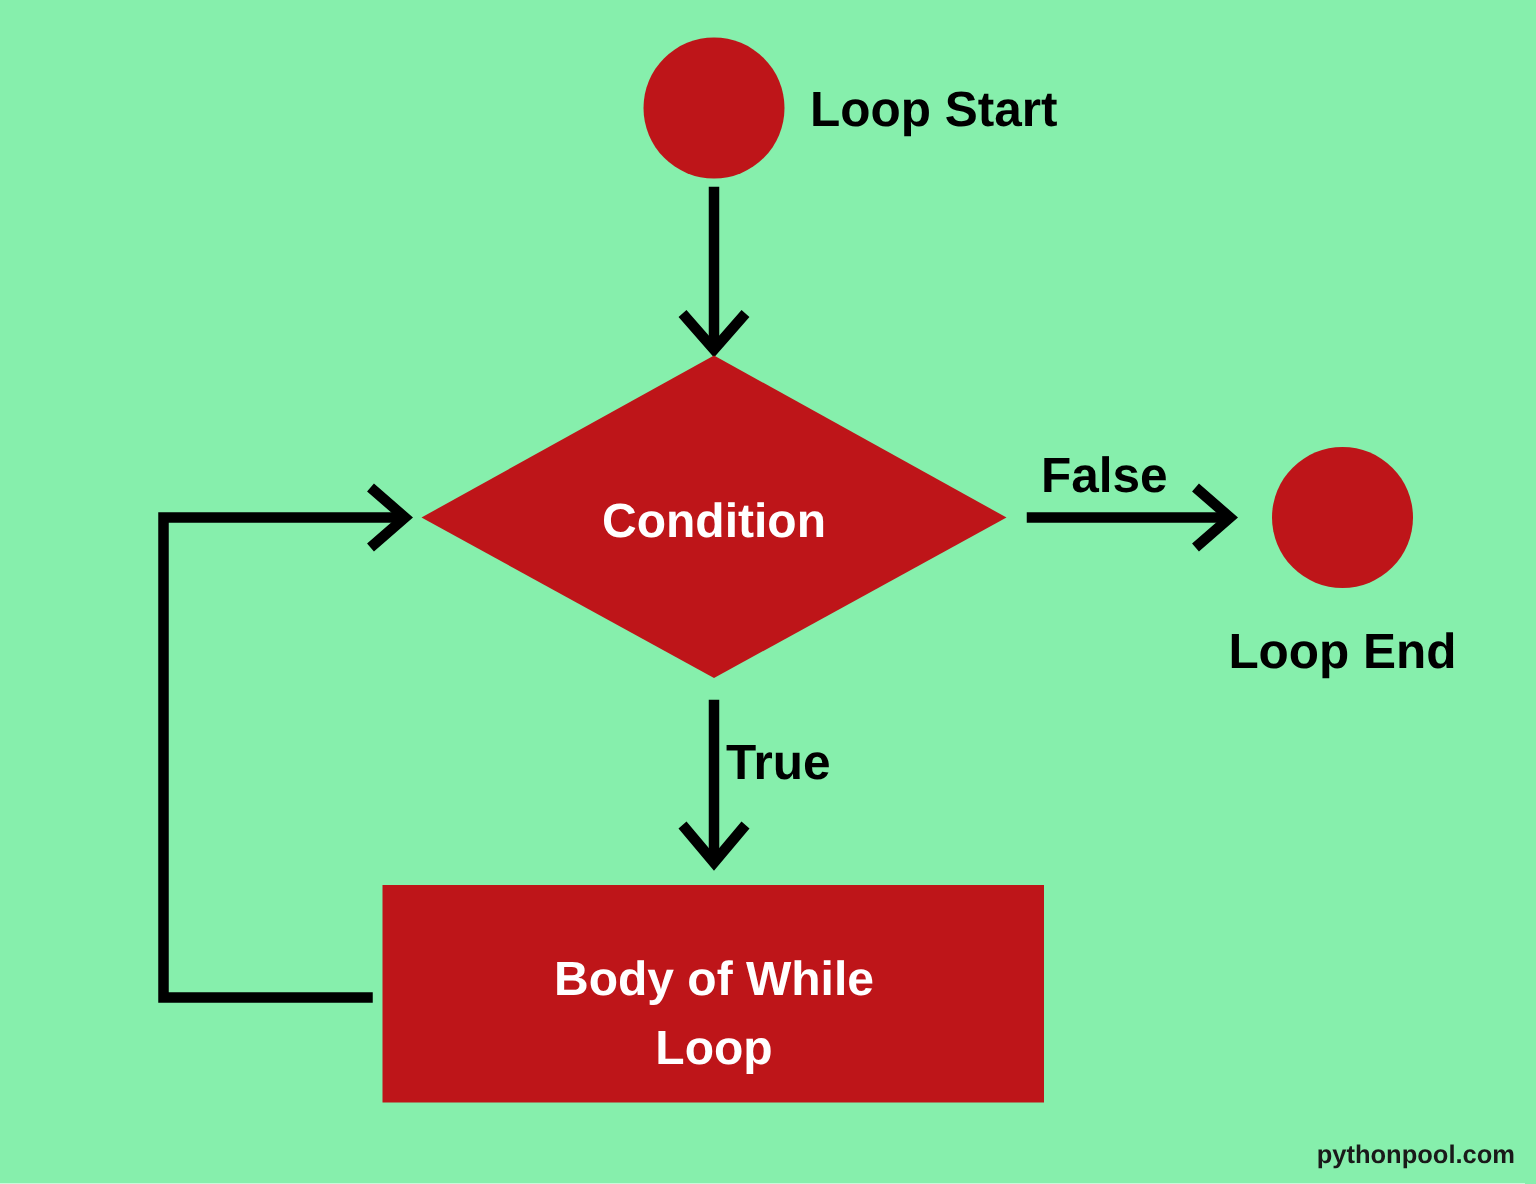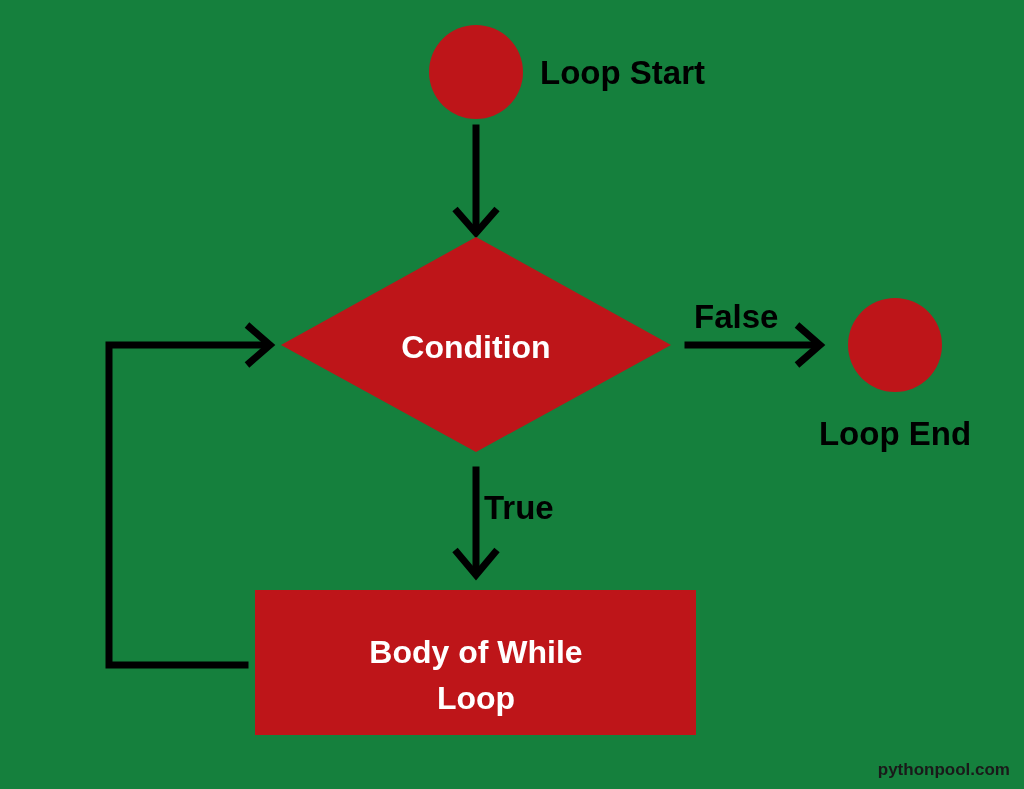--- a/index.html
+++ b/index.html
@@ -8,21 +8,21 @@
     padding: 0;
     background: #ffffff;
   }
   body {
     font-family: "Liberation Sans", sans-serif;
   }
   #canvas {
     position: relative;
     width: 1024px;
     height: 789px;
-    background: #15803d;
+    background: #86efac;
     overflow: hidden;
   }
   #flow-svg {
     position: absolute;
     top: 0;
     left: 0;
     width: 1024px;
     height: 789px;
   }
   .shape-label {

